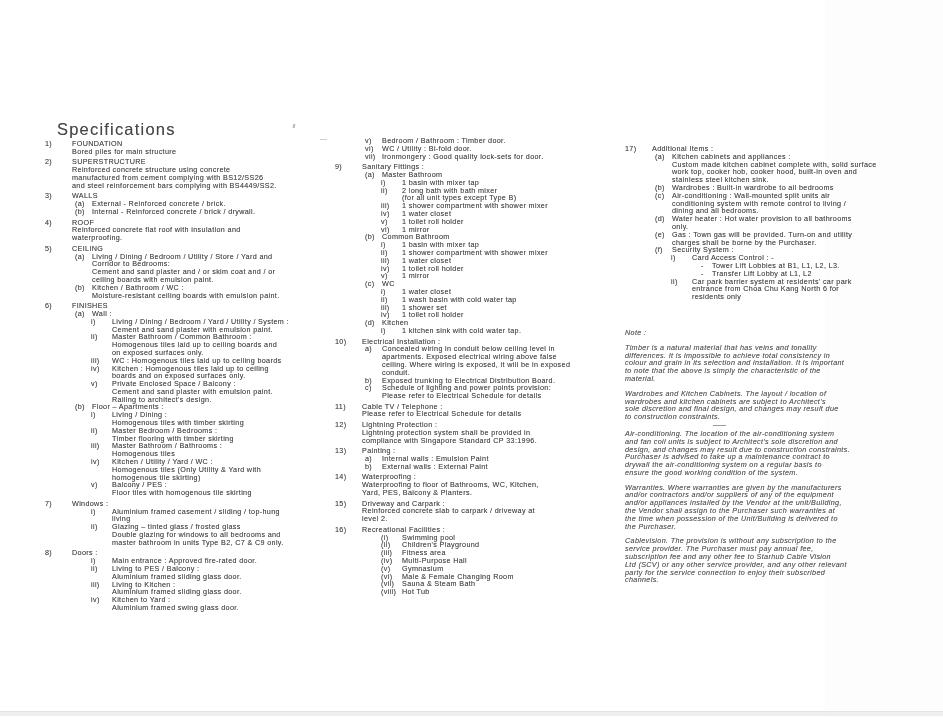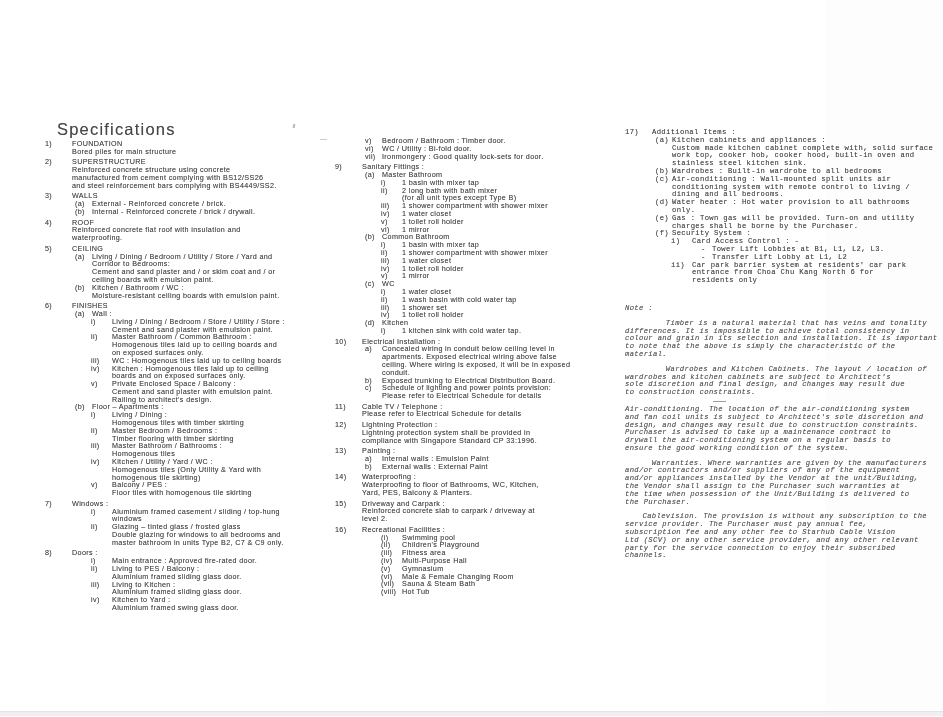--- a/index.html
+++ b/index.html
@@ -17,32 +17,32 @@
     color:#474747;
     text-shadow:0 0 0.5px rgba(70,70,70,0.45);
   }
   .col{
     position:absolute;
     font-size:7.2px;letter-spacing:0.35px;color:#494949;
     text-shadow:0 0 0.5px rgba(70,70,70,0.5);
   }
   #col0{left:45px;top:140px;width:292px;}
   #col1{left:335px;top:137px;width:294px;}
-  #col2{left:625px;top:129px;width:302px;font-family:Liberation Mono, monospace;}
+  #col2{left:625px;top:145px;width:302px;}
   .ln{display:flex;line-height:7.8px;white-space:nowrap;}
   .ln .m{flex:0 0 auto;display:inline-block;}
   .ln .t{flex:0 0 auto;}
   .lvl0{padding-left:0;}   .lvl0 .m{width:27px;}
   .lvl1{padding-left:30px;}.lvl1 .m{width:17px;}
   .lvl2{padding-left:46px;}.lvl2 .m{width:21px;}
   .lvl3{padding-left:76px;}.lvl3 .m{width:11px;}
   .lvlp{padding-left:0;}
   .g-item{margin-top:2.8px;}
-  .g-sect{margin-top:20px;}
-  .g-para{margin-top:7px;justify-content:flex-end;}
+  .g-sect{margin-top:28px;}
+  .g-para{margin-top:7px;}
   .it{font-style:italic;color:#585858;}
   .dash-sep{
     width:13px;height:0;border-top:1.5px solid #9c9c9c;
     margin:4px 0 4px 88px;
   }
   .scan-artifact{position:absolute;background:#b8b8b8;}
   #artifact-1{left:293px;top:124px;width:2px;height:4px;transform:rotate(12deg);}
   #artifact-2{left:320px;top:139px;width:7px;height:1px;opacity:.7;}
   .page-bottom-edge{
     position:absolute;left:0;top:711px;width:943px;height:4px;
@@ -135,21 +135,21 @@
       <div class="ln lvl0 g-item">
         <span class="m">6)</span>
         <span class="t">FINISHES</span>
       </div>
       <div class="ln lvl1">
         <span class="m">(a)</span>
         <span class="t">Wall :</span>
       </div>
       <div class="ln lvl2">
         <span class="m">i)</span>
-        <span class="t">Living / Dining / Bedroom / Store / Utility / Store :</span>
+        <span class="t">Living / Dining / Bedroom / Yard / Utility / System :</span>
       </div>
       <div class="ln lvl2">
         <span class="m"></span>
         <span class="t">Cement and sand plaster with emulsion paint.</span>
       </div>
       <div class="ln lvl2">
         <span class="m">ii)</span>
         <span class="t">Master Bathroom / Common Bathroom :</span>
       </div>
       <div class="ln lvl2">
@@ -235,21 +235,21 @@
       <div class="ln lvl0 g-item">
         <span class="m">7)</span>
         <span class="t">Windows :</span>
       </div>
       <div class="ln lvl2">
         <span class="m">i)</span>
         <span class="t">Aluminium framed casement / sliding / top-hung</span>
       </div>
       <div class="ln lvl2">
         <span class="m"></span>
-        <span class="t">windows</span>
+        <span class="t">living</span>
       </div>
       <div class="ln lvl2">
         <span class="m">ii)</span>
         <span class="t">Glazing – tinted glass / frosted glass</span>
       </div>
       <div class="ln lvl2">
         <span class="m"></span>
         <span class="t">Double glazing for windows to all bedrooms and</span>
       </div>
       <div class="ln lvl2">

